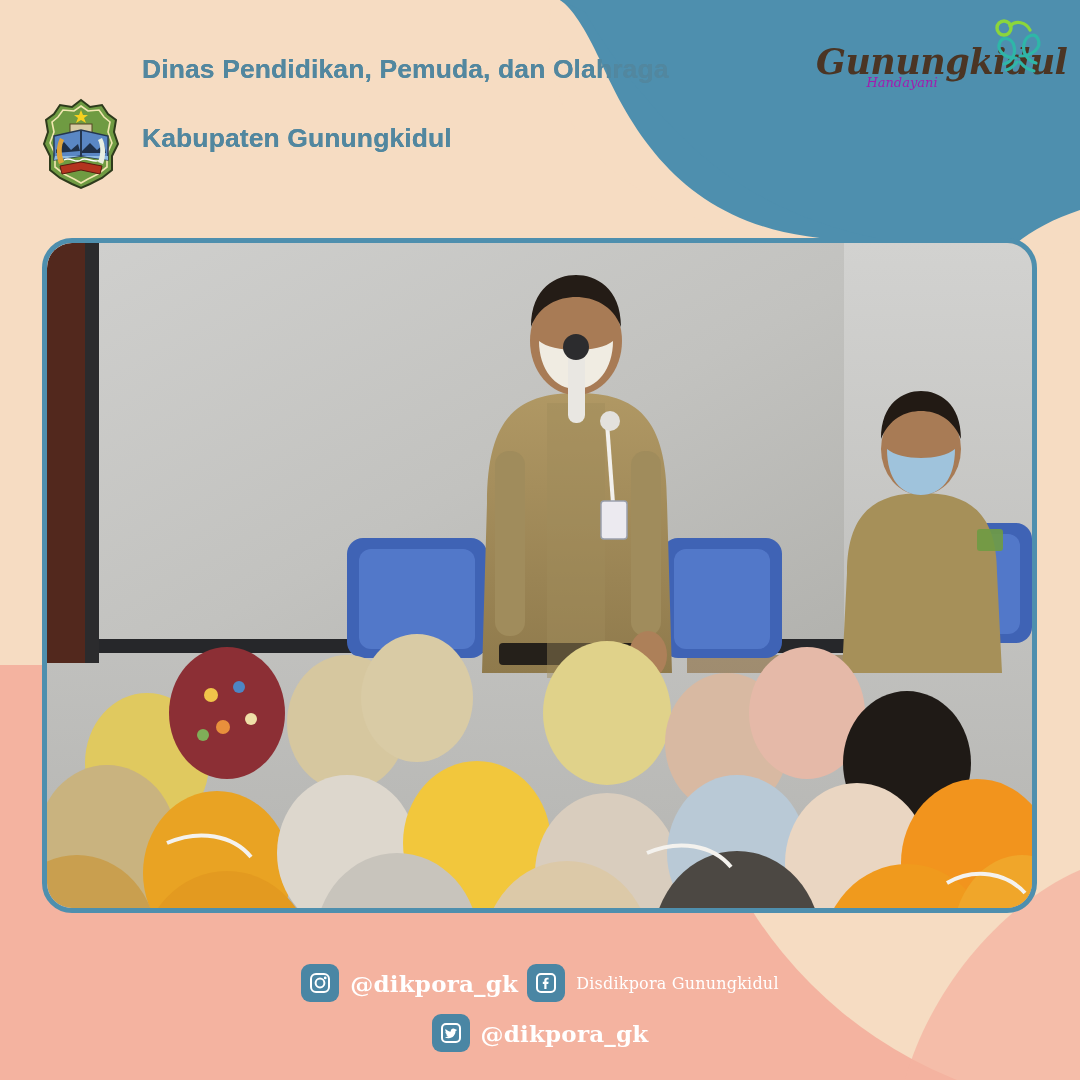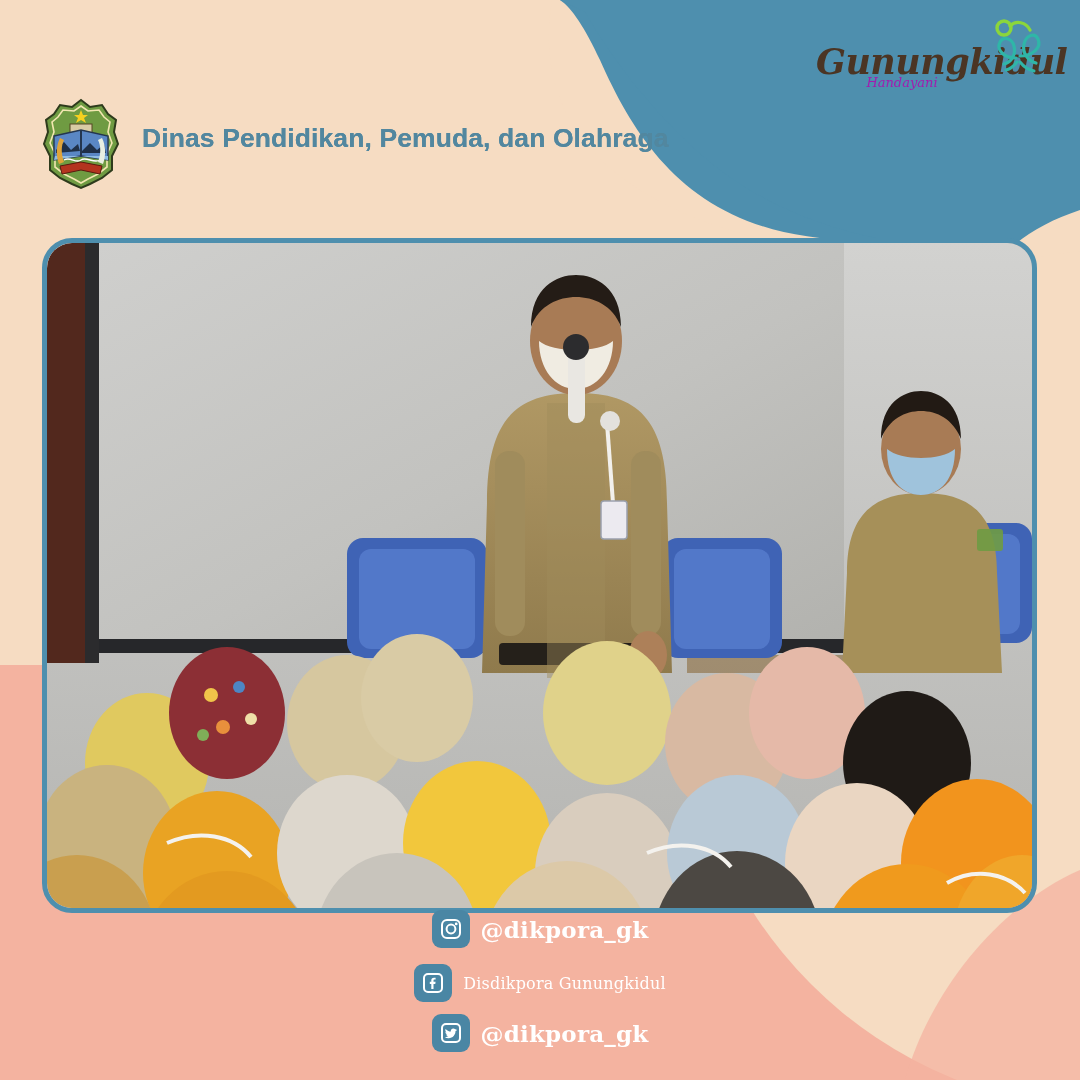--- a/index.html
+++ b/index.html
@@ -79,21 +79,21 @@
   }
   .photo-inner{position:absolute;inset:0;overflow:hidden;border-radius:25px;}
   .ph-svg{position:absolute;top:0;left:0;width:985px;height:665px;}
 
   
   .footer{
     position:absolute;left:0;right:0;bottom:28px;
     z-index:8;
     display:flex;flex-direction:column;align-items:center;gap:12px;
   }
-  .f-row{display:flex;align-items:center;justify-content:center;gap:16px;flex-direction:column;}
+  .f-row{display:flex;justify-content:center;gap:9px;}
   .f-item{display:flex;align-items:center;gap:11px;}
   .sq-icon{
     width:38px;height:38px;border-radius:9px;background:#4A86A4;
     display:flex;align-items:center;justify-content:center;flex:0 0 auto;
   }
   .f-label{
     color:#FFFFFF;font-size:23px;font-weight:700;
     font-family:"DejaVu Serif",serif;letter-spacing:0.2px;
     white-space:nowrap;
   }
@@ -155,20 +155,21 @@
         <path d="M40,53 L48,45 L55,52 L62,46 L64,55 L40,55 Z" fill="#1F3048"></path>
         <path d="M13,58 L66,58 L66,62 L39,58 L12,62 Z" fill="#8FBCE2"></path>
         <path d="M22,62 C28,58 34,66 39,62 C44,58 52,66 58,62" stroke="#FFFFFF" stroke-width="1.4" fill="none"></path>
         <path d="M18,40 C14,48 14,58 17,66 L22,64 C19,56 19,48 22,42 Z" fill="#E0A43A"></path>
         <path d="M60,40 C64,48 64,58 61,66 L56,64 C59,56 59,48 56,42 Z" fill="#E9EFE2"></path>
         <path d="M18,68 L39,64 L60,68 L58,76 L39,72 L20,76 Z" fill="#B4341F" stroke="#5A1A0E" stroke-width="1"></path>
       </svg>
     </div>
     <div class="org-title">
       <span class="l1">Dinas Pendidikan, Pemuda, dan Olahraga</span>
+      <span class="l2">Kabupaten Gunungkidul</span>
     </div>
   </div>
 
   <div class="brand">
     <svg class="brand-orn" width="64" height="58" viewBox="0 0 64 58">
       <path d="M30,40 C18,40 10,32 14,24 C17,18 26,20 28,28 C30,36 26,44 18,46" stroke="#2FB6A8" stroke-width="3.2" fill="none" stroke-linecap="round"></path>
       <path d="M34,38 C46,38 56,30 52,21 C49,14 40,17 38,26 C36,35 42,43 50,45" stroke="#2FB6A8" stroke-width="3.2" fill="none" stroke-linecap="round"></path>
       <path d="M31,44 C28,48 24,51 20,52" stroke="#2FB6A8" stroke-width="3" fill="none" stroke-linecap="round"></path>
       <path d="M34,44 C38,49 43,52 48,53" stroke="#2FB6A8" stroke-width="3" fill="none" stroke-linecap="round"></path>
       <circle cx="18" cy="10" r="7" fill="none" stroke="#8BD63B" stroke-width="3.4"></circle>

